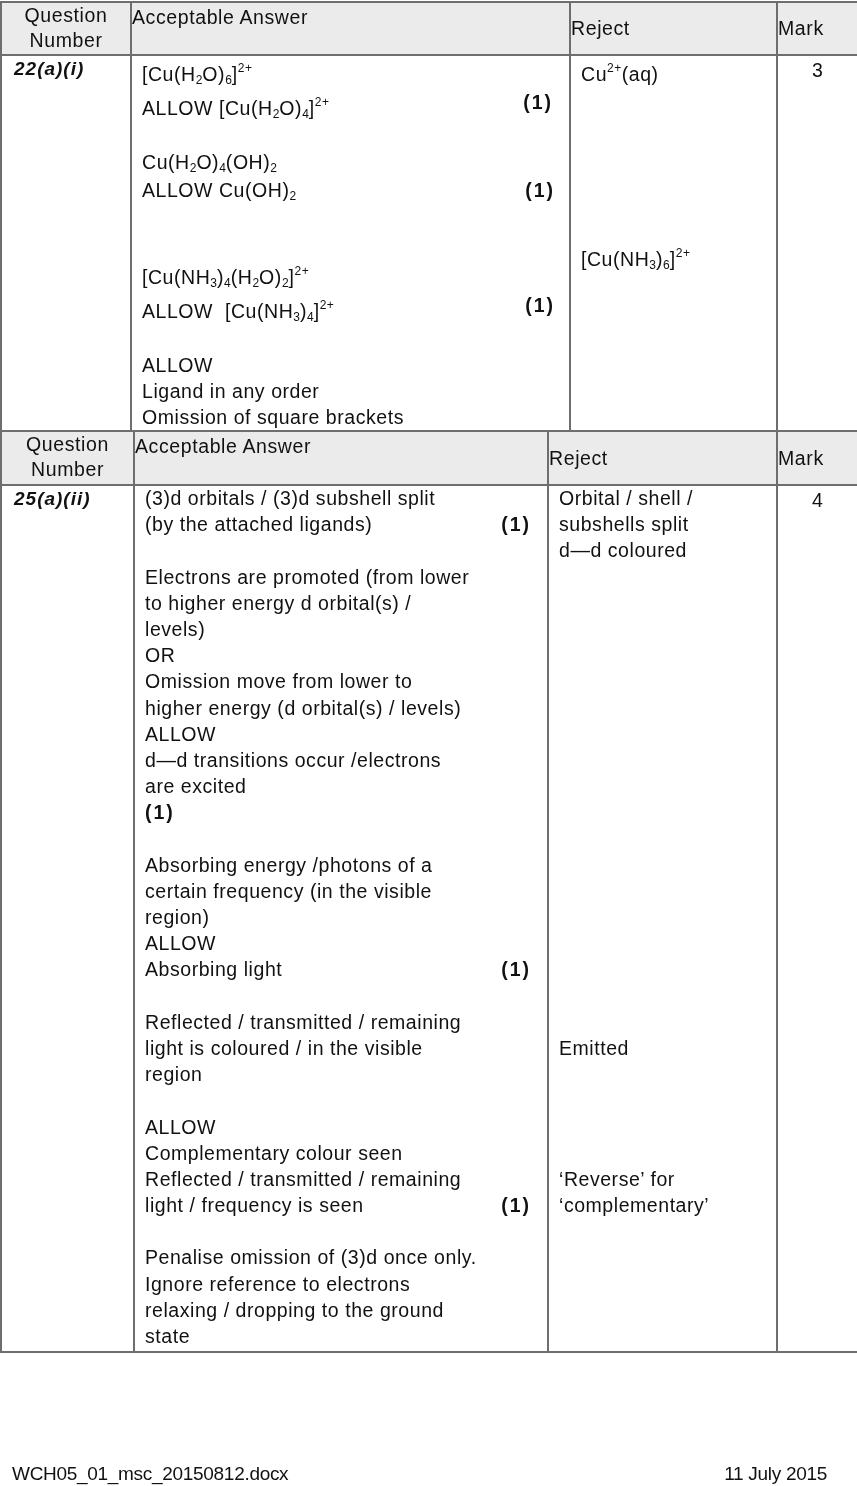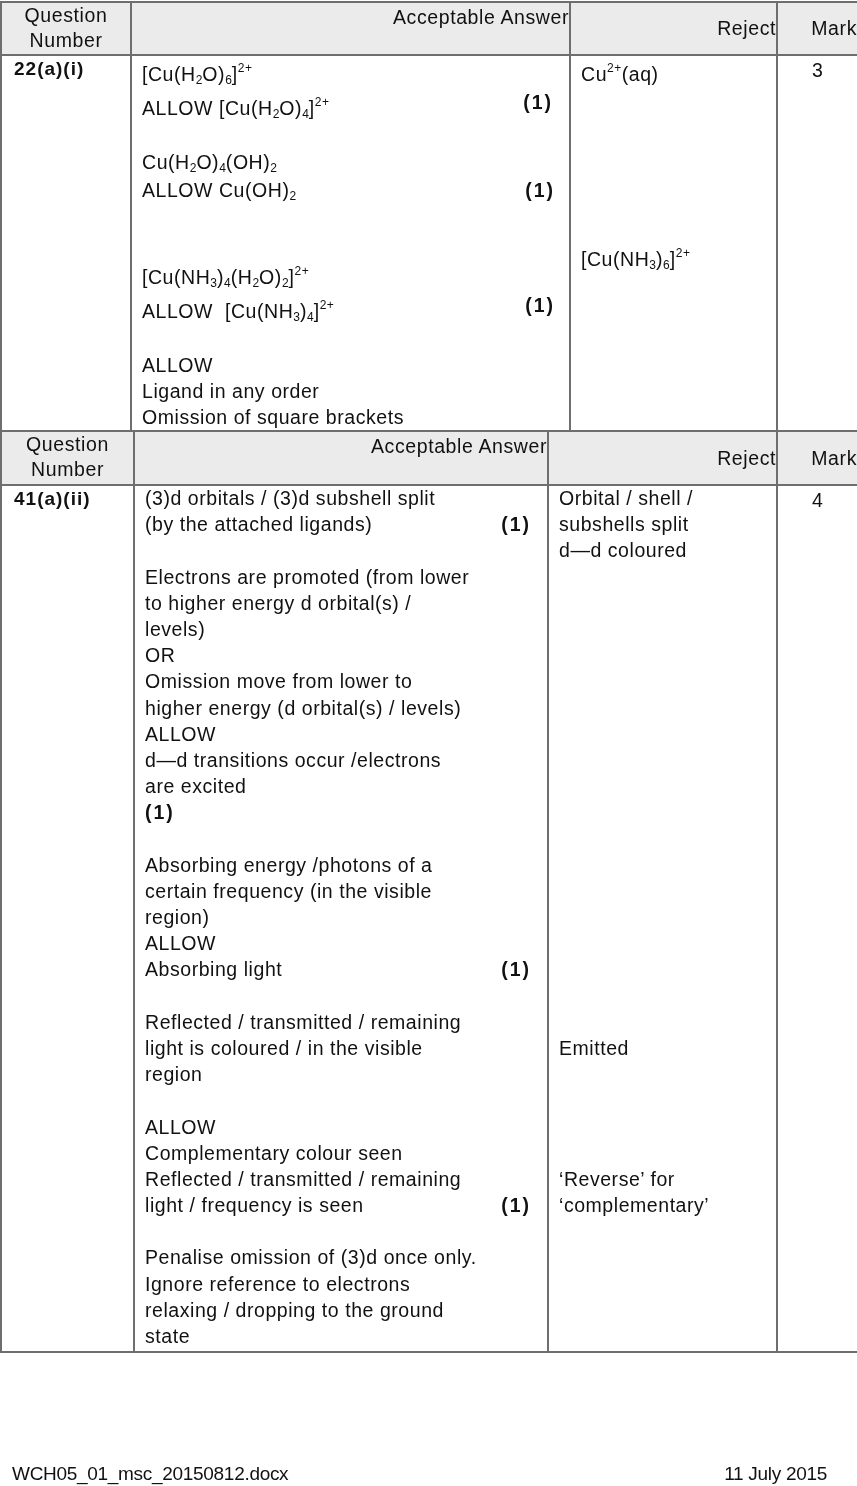--- a/index.html
+++ b/index.html
@@ -3,30 +3,30 @@
 <meta charset="utf-8">
 <style>
   html, body { margin: 0; padding: 0; background: #ffffff; }
   body { width: 857px; height: 1486px; position: relative; overflow: hidden;
          font-family: "Liberation Sans", "DejaVu Sans", sans-serif; color: #111; }
   table.ms { position: absolute; left: 0; border-collapse: collapse; table-layout: fixed; }
   table.ms td, table.ms th { border: 2px solid #6e6e6e; vertical-align: top; padding: 0; }
   table.ms th { background: #ebebeb; font-weight: normal; font-size: 19.5px; letter-spacing: 0.6px; line-height: 25px; }
   .t1 { top: 1px; width: 857px; }
   .t2 { top: 430px; width: 857px; }
-  .qnum { font-weight: bold; font-size: 19px; letter-spacing: 1px; padding: 2px 0 0 12px !important; }
+  .qnum { font-weight: bold; font-size: 19px; letter-spacing: 1px; padding: 2px 0 0 12px !important; font-style: italic; }
   .cell { font-size: 19.5px; letter-spacing: 0.55px; line-height: 22px; padding: 1px 8px 0 10px !important; }
   .line { white-space: nowrap; min-height: 26.2px; position: relative; }
   .line.blank { height: 26.2px; }
   .mk { position: absolute; right: 8px; top: 0; font-weight: bold; letter-spacing: 2px; }
   .mkl { font-weight: bold; letter-spacing: 2px; }
   sub { font-size: 12px; vertical-align: -3px; letter-spacing: 0; }
   sup { font-size: 12px; vertical-align: 9px; letter-spacing: 0.5px; }
   .mark { text-align: center; font-size: 19.5px; padding-top: 3px !important; }
-  .hdr-c { text-align: right; }
+  .hdr-c { text-align: left; }
   .footer { position: absolute; top: 1463px; font-size: 19px; color: #111; letter-spacing: -0.3px; }
   .footer.left { left: 12px; }
   .footer.right { right: 30px; text-align: right; }
 </style>
 </head>
 <body>
 
 <table class="ms t1">
   <colgroup>
     <col style="width:130px">
@@ -102,21 +102,21 @@
     </th>
     <th class="hdr-c" style="vertical-align:middle;">
       <span>Reject</span>
     </th>
     <th class="hdr-c" style="vertical-align:middle;">
       <span>Mark</span>
     </th>
   </tr>
   <tr style="height:863px">
     <td class="qnum">
-      <span>41(a)(ii)</span>
+      <span>25(a)(ii)</span>
     </td>
     <td class="cell">
       <div class="line">(3)d orbitals / (3)d subshell split</div>
       <div class="line"><span>(by the attached ligands)</span><span class="mk">(1)</span></div>
       <div class="line blank"></div>
       <div class="line">Electrons are promoted (from lower</div>
       <div class="line">to higher energy d orbital(s) /</div>
       <div class="line">levels)</div>
       <div class="line">OR</div>
       <div class="line">Omission move from lower to</div>

